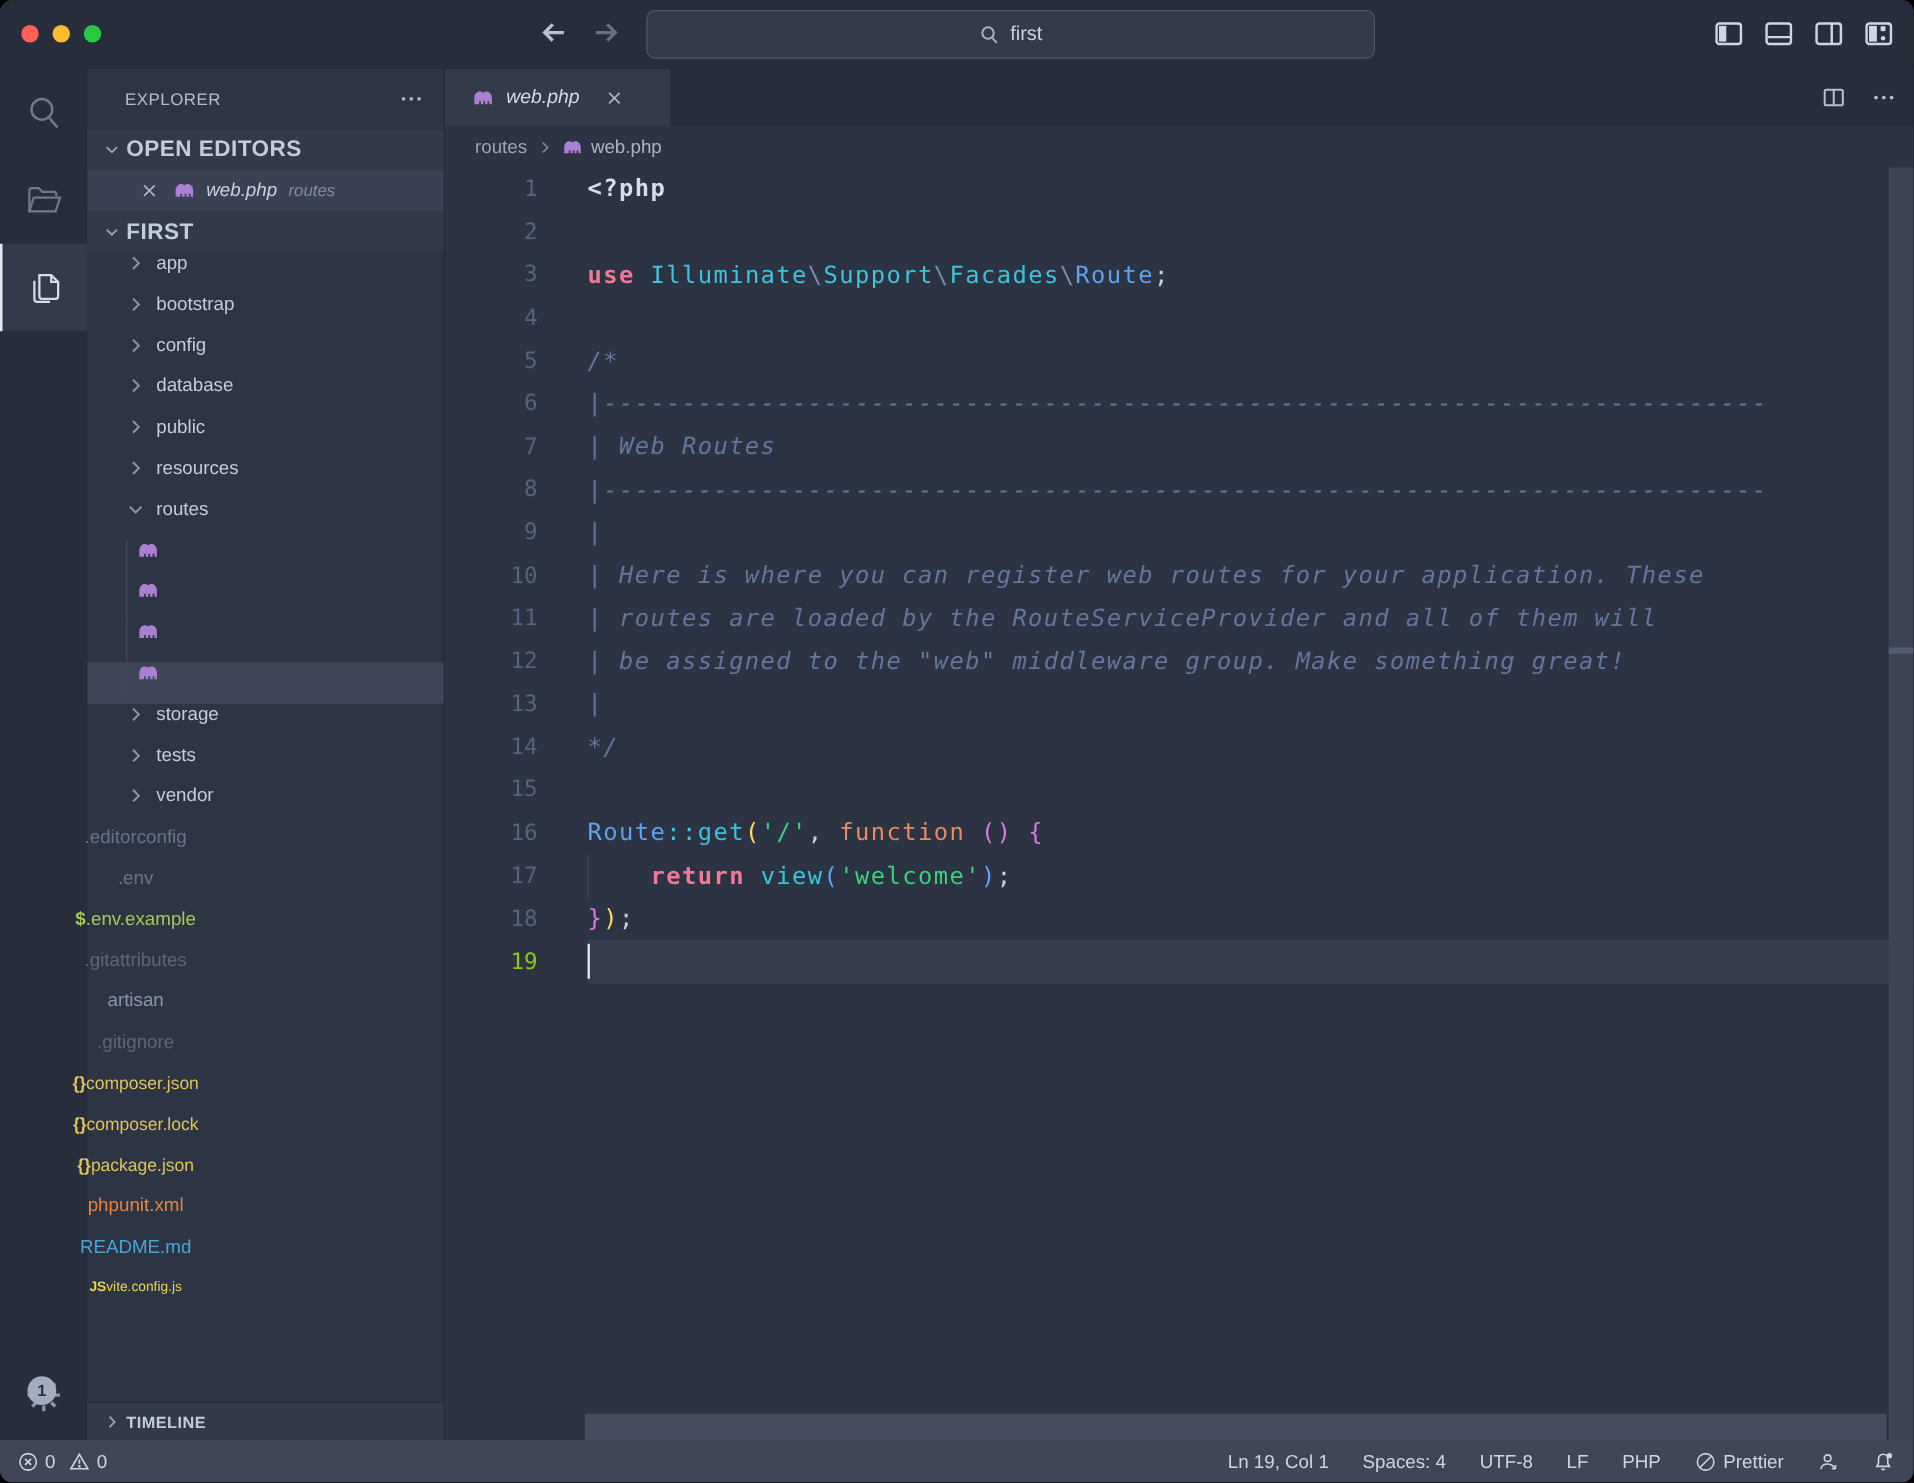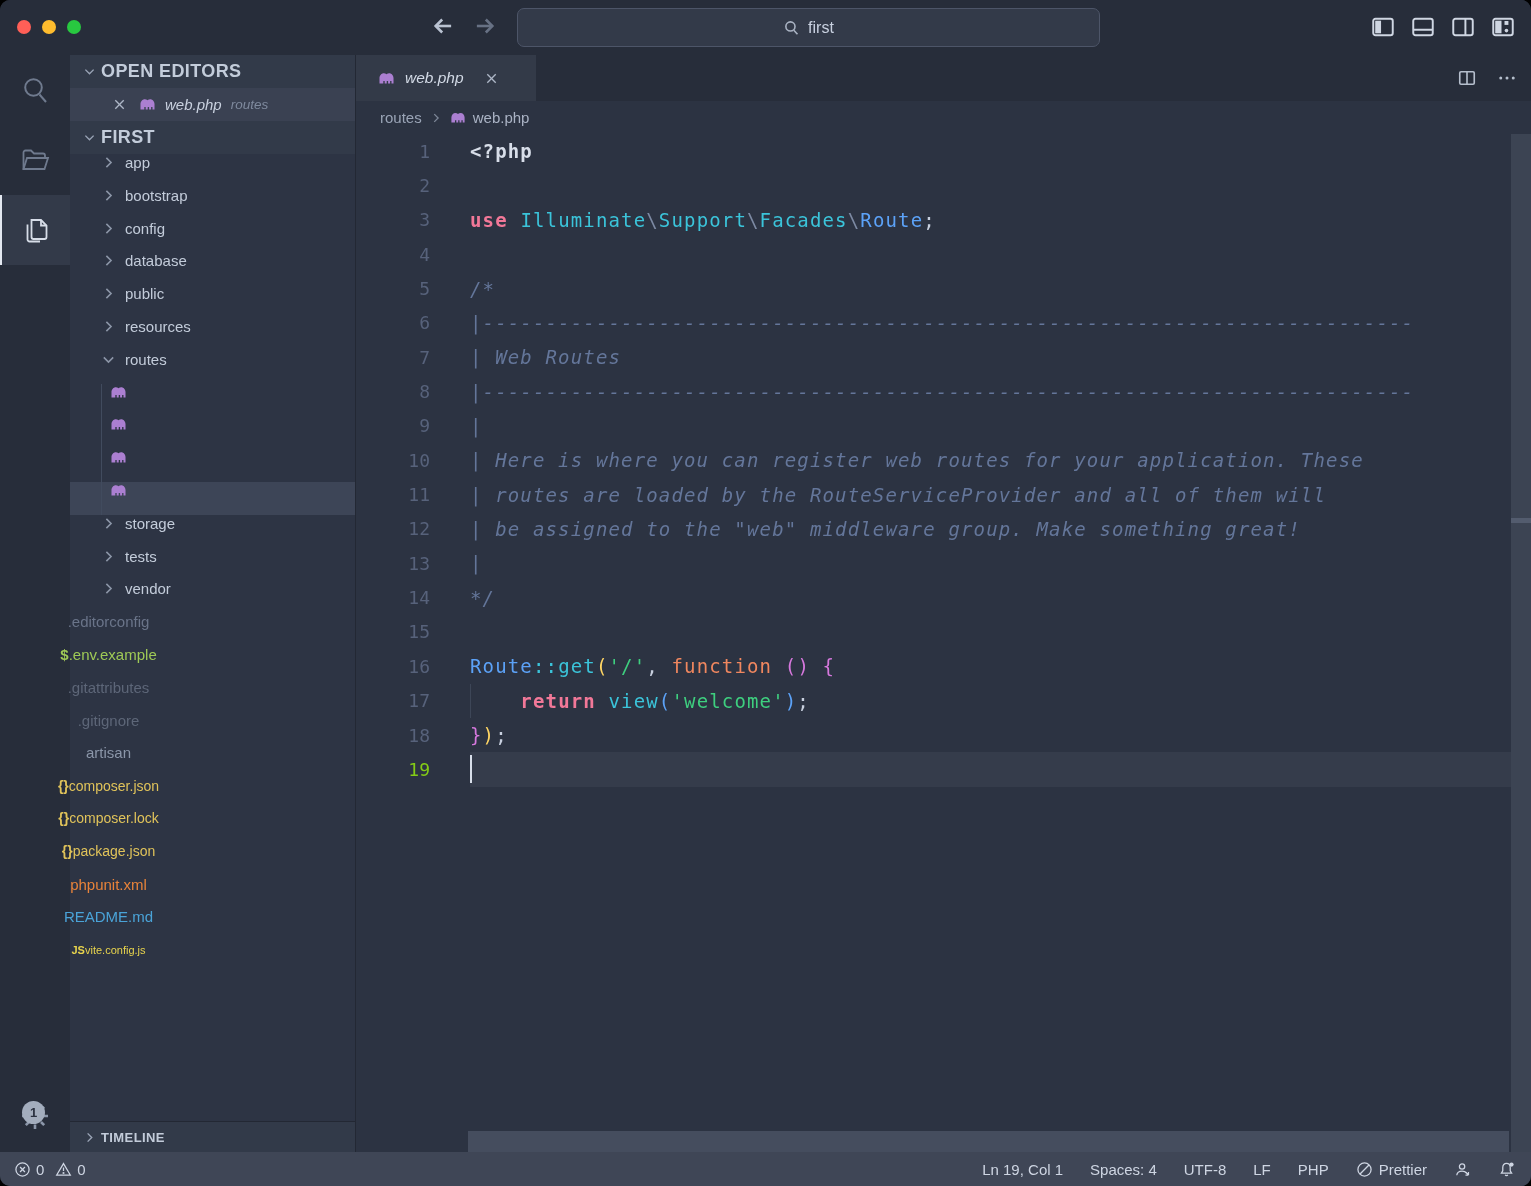--- a/index.html
+++ b/index.html
@@ -226,20 +226,30 @@
                   <line x1="22" y1="10" x2="25.2" y2="6.8"></line>
                 </g>
               </svg>
             </span>
           <span class="ab-badge">1</span>
         </span>
       </div>
     </div>
 
     <div class="sidebar">
+      <div class="explorer-header">
+        <span>EXPLORER</span>
+        <span class="more">
+            <svg viewBox="0 0 16 16" fill="currentColor">
+              <circle cx="3" cy="8" r="1.2"></circle>
+              <circle cx="8" cy="8" r="1.2"></circle>
+              <circle cx="13" cy="8" r="1.2"></circle>
+            </svg>
+          </span>
+      </div>
       <div class="sec-header">
         <span class="chev">
             <svg viewBox="0 0 16 16" fill="none" stroke="currentColor" stroke-width="1.5">
               <path d="M3.6 6 L8 10.4 L12.4 6"></path>
             </svg>
           </span>
         <span>OPEN EDITORS</span>
       </div>
       <div class="oe-row">
         <span class="close">
@@ -389,51 +399,69 @@
                   <line x1="3.5" y1="3.5" x2="4.9" y2="4.9"></line>
                   <line x1="11.1" y1="11.1" x2="12.5" y2="12.5"></line>
                   <line x1="3.5" y1="12.5" x2="4.9" y2="11.1"></line>
                   <line x1="11.1" y1="4.9" x2="12.5" y2="3.5"></line>
                 </g>
               </svg>
               <span class="tree-label">.editorconfig</span>
             </span>
           </div>
           <div class="tree-row">
+            <span class="tree-ico ico-gear">
+              <svg viewBox="0 0 16 16" fill="none" stroke="currentColor" stroke-width="1.4">
+                <circle cx="8" cy="8" r="2.6"></circle>
+                <g stroke-width="1.9">
+                  <line x1="8" y1="1.6" x2="8" y2="3.6"></line>
+                  <line x1="8" y1="12.4" x2="8" y2="14.4"></line>
+                  <line x1="1.6" y1="8" x2="3.6" y2="8"></line>
+                  <line x1="12.4" y1="8" x2="14.4" y2="8"></line>
+                  <line x1="3.5" y1="3.5" x2="4.9" y2="4.9"></line>
+                  <line x1="11.1" y1="11.1" x2="12.5" y2="12.5"></line>
+                  <line x1="3.5" y1="12.5" x2="4.9" y2="11.1"></line>
+                  <line x1="11.1" y1="4.9" x2="12.5" y2="3.5"></line>
+                </g>
+              </svg>
+              <span class="tree-label">.env</span>
+            </span>
+          </div>
+          <div class="tree-row">
             <span class="tree-ico ico-dollar">
               <span class="tico-txt">$</span>
               <span class="tree-label">.env.example</span>
             </span>
           </div>
           <div class="tree-row">
             <span class="tree-ico ico-git">
               <svg viewBox="0 0 16 16">
                 <rect x="4.7" y="4.7" width="6.6" height="6.6" fill="currentColor" transform="rotate(45 8 8)"></rect>
                 <circle cx="8" cy="8" r="1.1" fill="#2d3444"></circle>
               </svg>
               <span class="tree-label">.gitattributes</span>
-            </span>
-          </div>
-          <div class="tree-row">
-            <span class="tree-ico ico-git">
-              <svg viewBox="0 0 16 16">
-                <rect x="4.7" y="4.7" width="6.6" height="6.6" fill="currentColor" transform="rotate(45 8 8)"></rect>
-                <circle cx="8" cy="8" r="1.1" fill="#2d3444"></circle>
-              </svg>
-              <span class="tree-label">.gitignore</span>
             </span>
           </div>
           <div class="tree-row">
             <span class="tree-ico ico-lines">
               <svg viewBox="0 0 16 16" stroke="currentColor" stroke-width="1.5">
                 <line x1="3" y1="4.5" x2="13" y2="4.5"></line>
                 <line x1="3" y1="8" x2="10.5" y2="8"></line>
                 <line x1="3" y1="11.5" x2="13" y2="11.5"></line>
               </svg>
               <span class="tree-label">artisan</span>
+            </span>
+          </div>
+          <div class="tree-row">
+            <span class="tree-ico ico-git">
+              <svg viewBox="0 0 16 16">
+                <rect x="4.7" y="4.7" width="6.6" height="6.6" fill="currentColor" transform="rotate(45 8 8)"></rect>
+                <circle cx="8" cy="8" r="1.1" fill="#2d3444"></circle>
+              </svg>
+              <span class="tree-label">.gitignore</span>
             </span>
           </div>
           <div class="tree-row">
             <span class="tree-ico ico-braces">
               <span class="tico-txt">{}</span>
               <span class="tree-label">composer.json</span>
             </span>
           </div>
           <div class="tree-row">
             <span class="tree-ico ico-braces">

